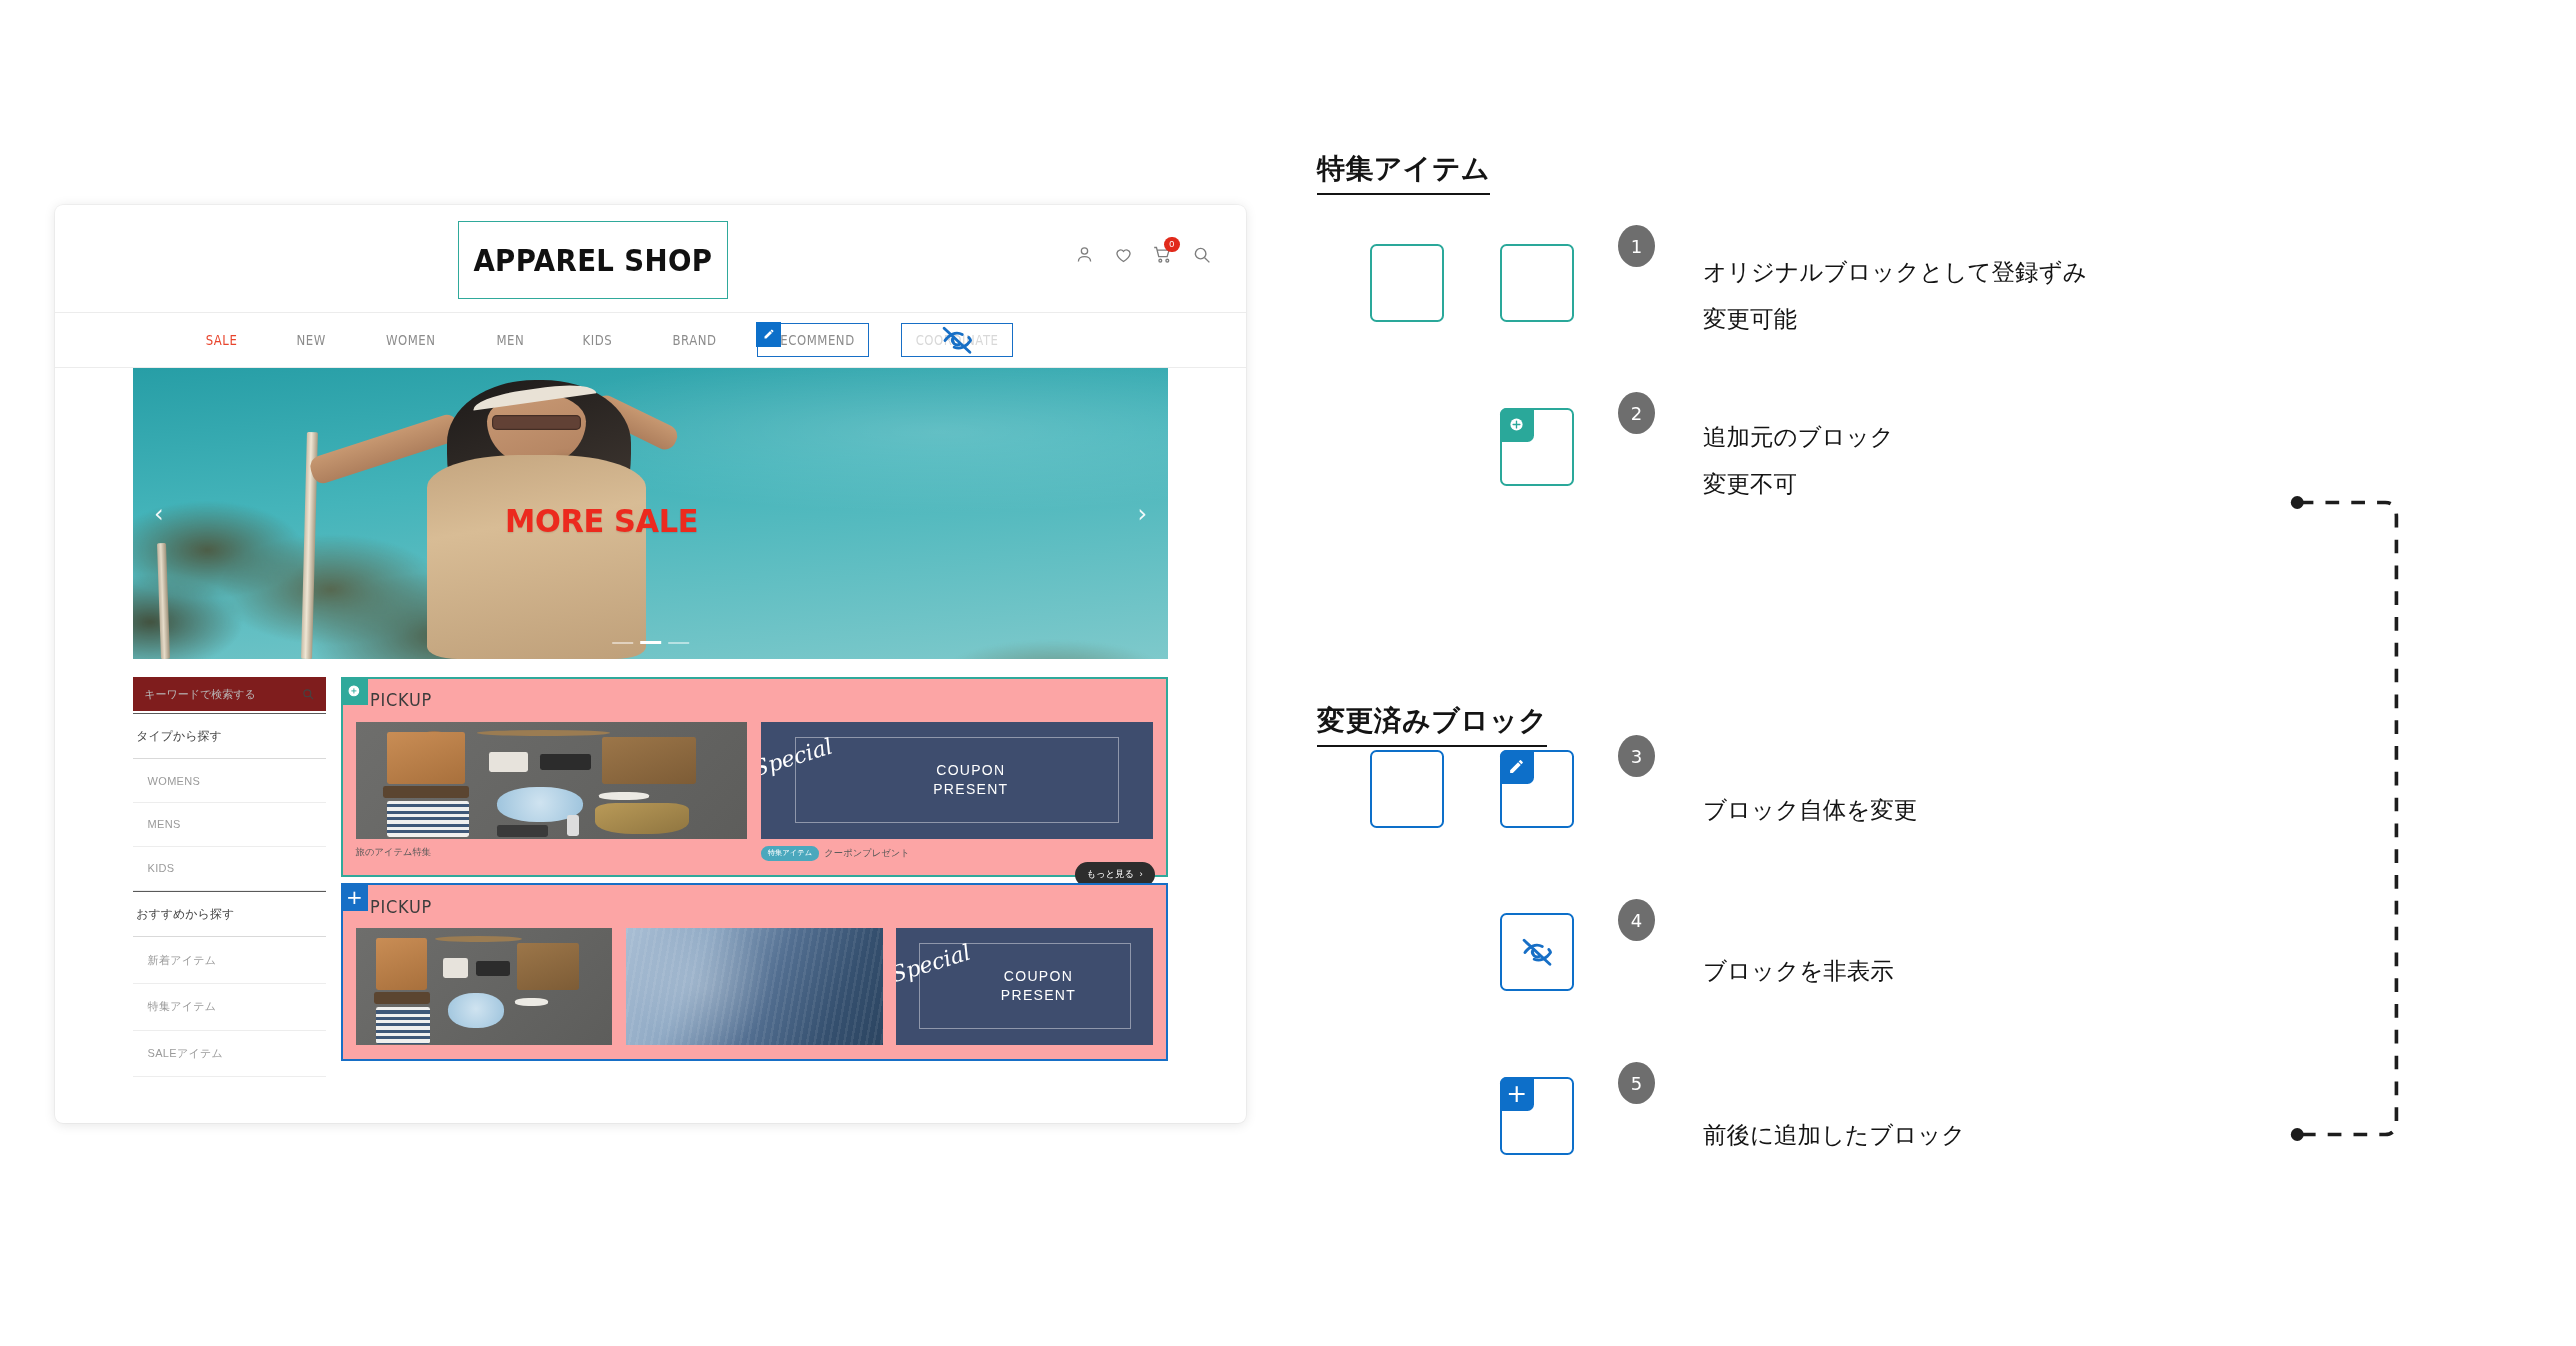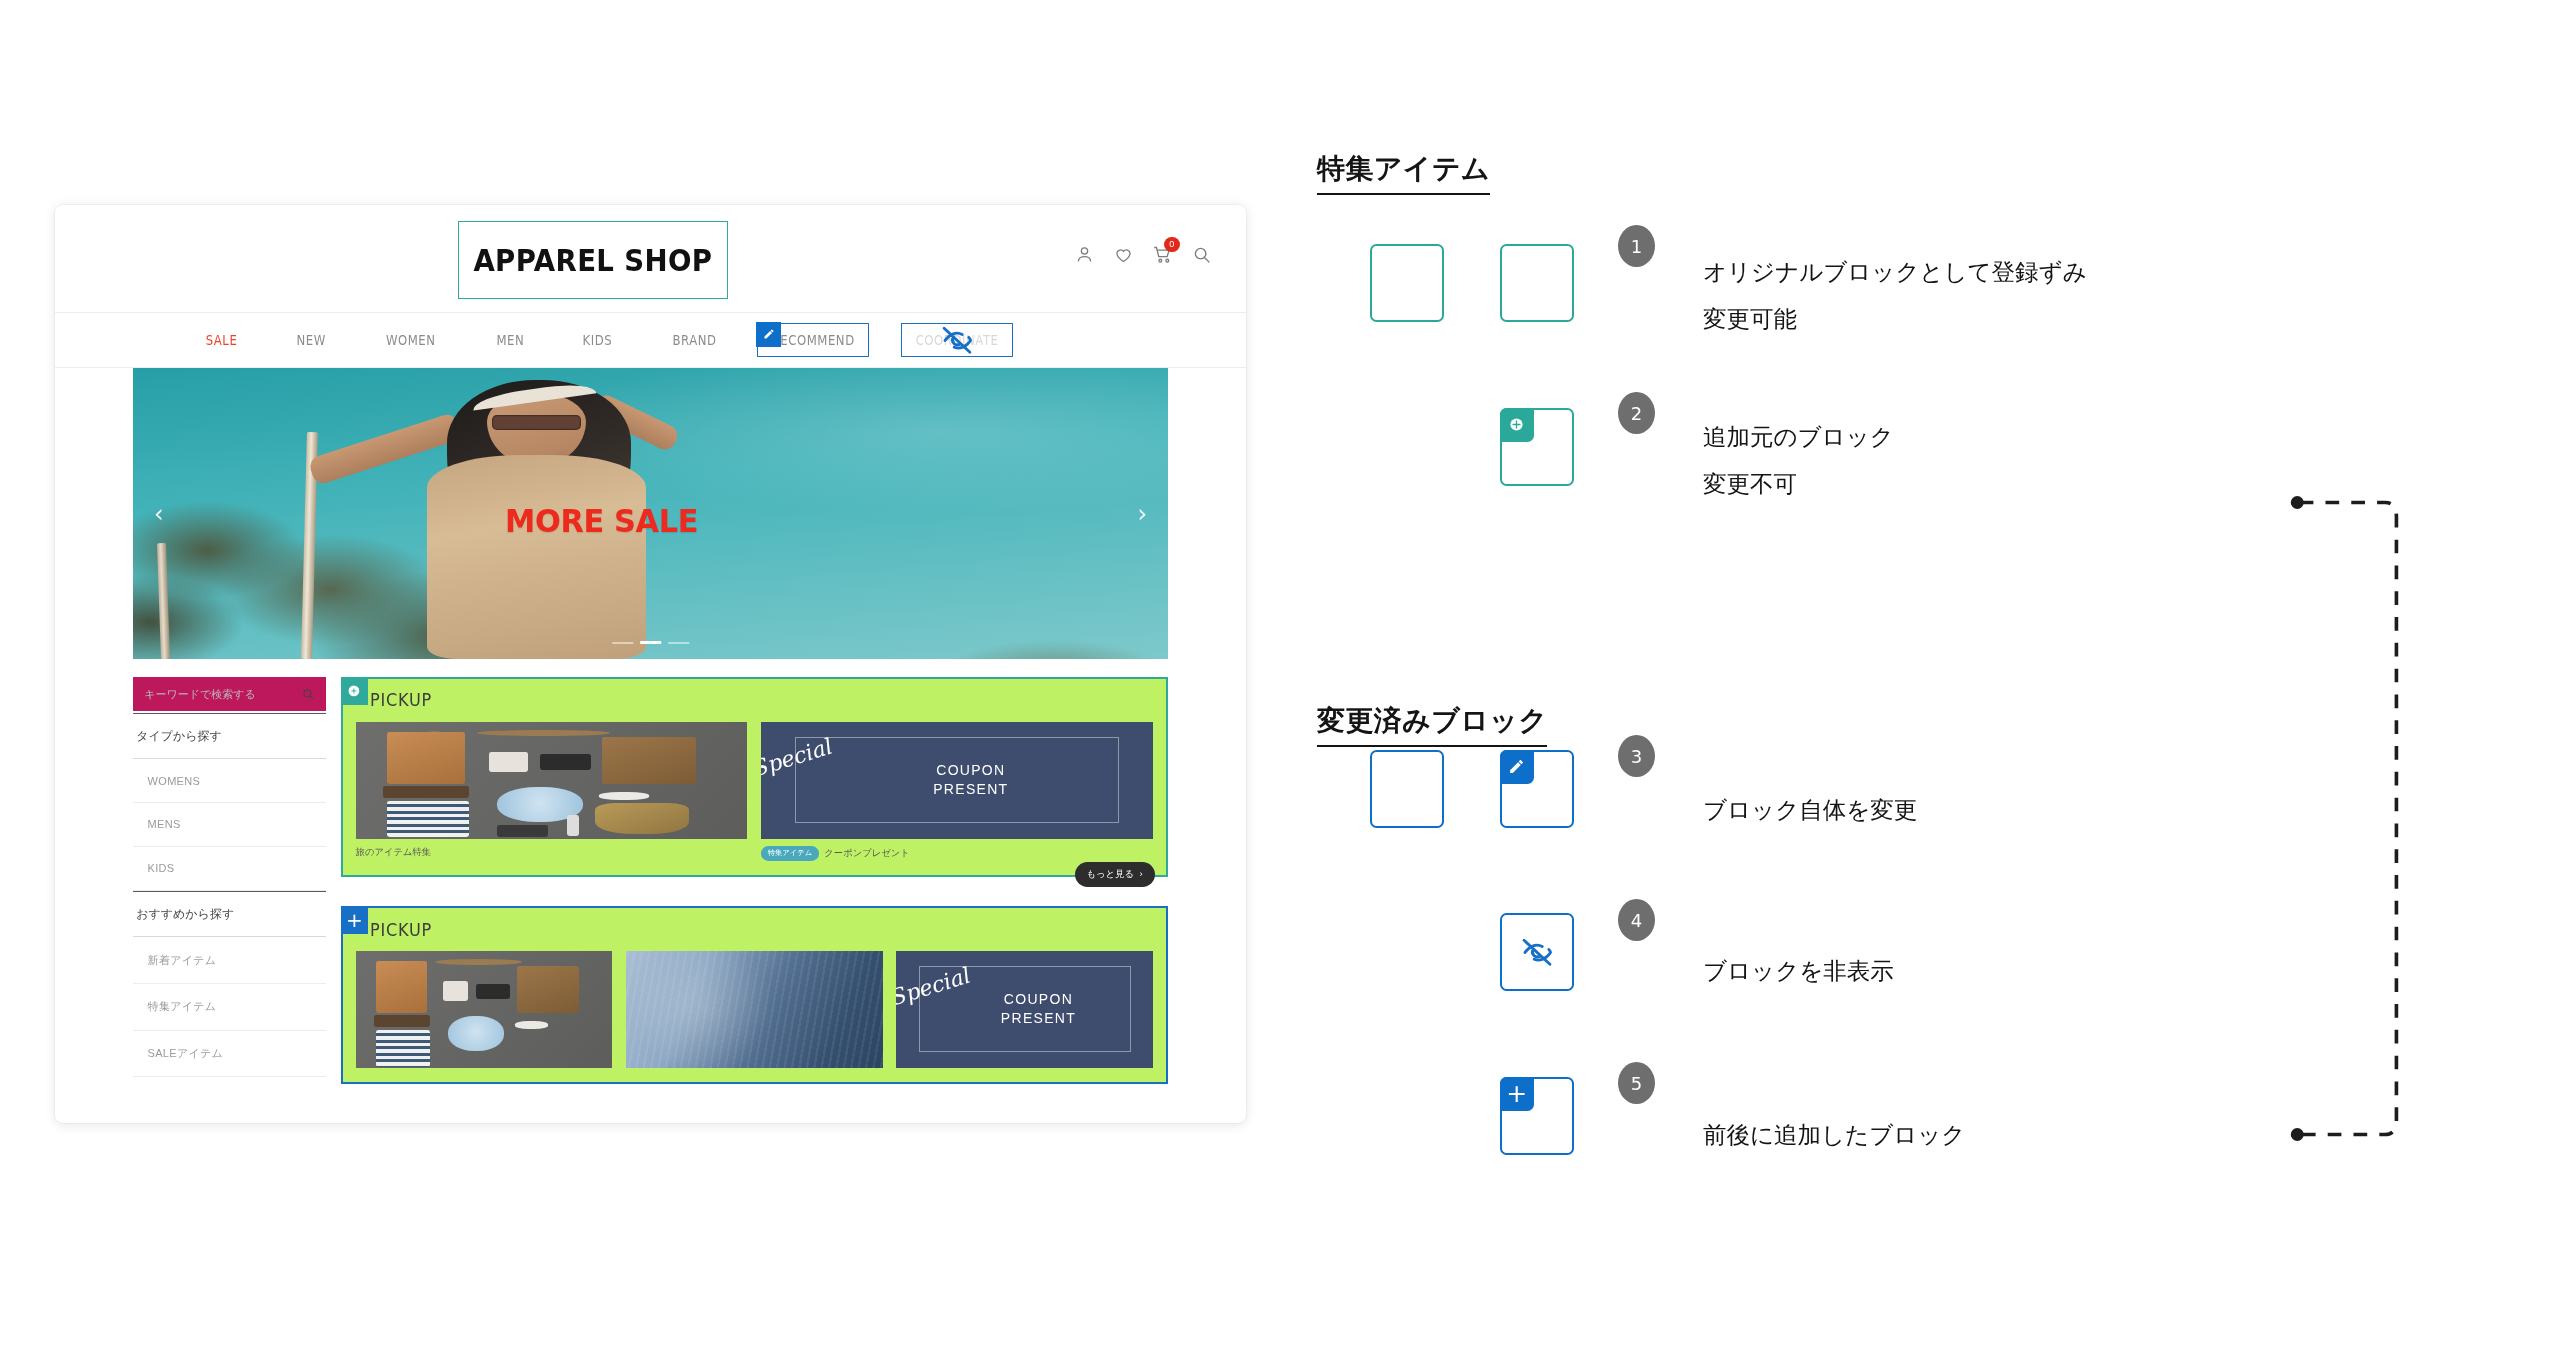--- a/index.html
+++ b/index.html
@@ -189,21 +189,21 @@
     bottom: 14.6px; display:flex; gap: 7.3px; align-items:center;
   }
   .hero-dots i { display:block; width: 21px; height: 2.4px; background: rgba(255,255,255,.5); }
   .hero-dots i.on { background: #fff; height: 3.2px; }
 
   
   .site-body { display: flex; padding: 18px 78px 0 78px; gap: 14.6px; }
   .side-col { width: 193px; flex: none; }
   .search-box {
     display:flex; align-items:center; justify-content: space-between;
-    background: #be185d; height: 34px; padding: 0 11.3px;
+    background: #7f1d1d; height: 34px; padding: 0 11.3px;
     margin-bottom: 1.6px;
   }
   .search-box span {
     font-size: 11px; color: #b9b9b9;
     font-family: "Liberation Sans", sans-serif;
   }
   .search-box svg { width: 13.8px; height: 13.8px; color:#444; }
   .side-head {
     font-size: 12px; color: #444; padding: 14.6px 3.2px 13px 3.2px;
     border-top: 1.6px solid #595959; border-bottom: 0.8px solid #d9d9d9;
@@ -211,22 +211,22 @@
   .side-head.first { border-top: 1.6px solid #595959; }
   .side-link {
     font-size: 11px; color: #9a9a9a; padding: 15.4px 3.2px 15.4px 14.6px;
     border-bottom: 0.8px solid #ededed; letter-spacing: 0.3px;
   }
 
   .main-col { flex: 1; min-width: 0; }
 
   
   .pickup {
-    position: relative; background: #bef264;
-    padding: 11.3px 13px 14.6px 13px; margin-bottom: 29px;
+    position: relative; background: #fca5a5;
+    padding: 11.3px 13px 14.6px 13px; margin-bottom: 6px;
   }
   .pickup.green { border: 2px solid #2fa99b; }
   .pickup.blue  { border: 2px solid #176fc6; }
   .pk-badge {
     position:absolute; left: -2px; top: -2px;
     width: 27.5px; height: 27.5px;
     display:flex; align-items:center; justify-content:center;
     color:#fff;
   }
   .pk-badge.green { background: #2fa99b; }

